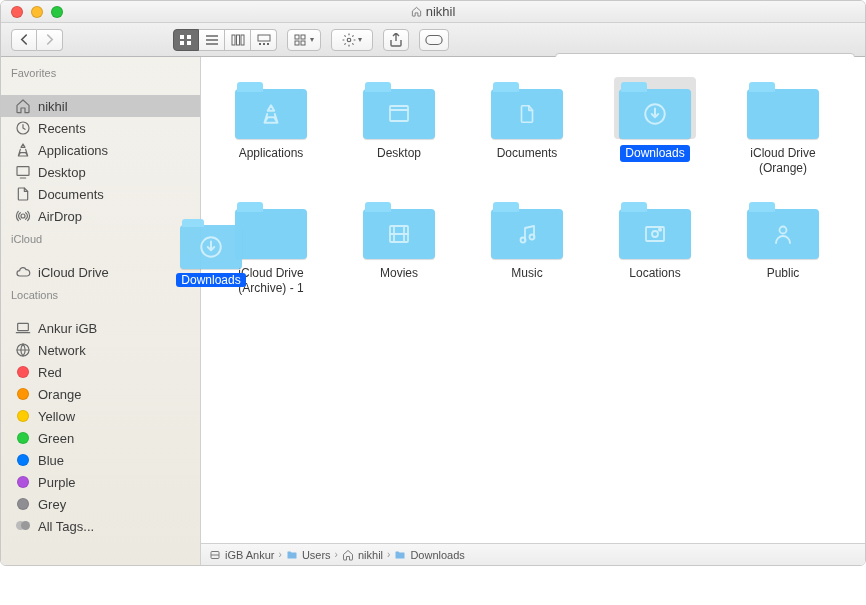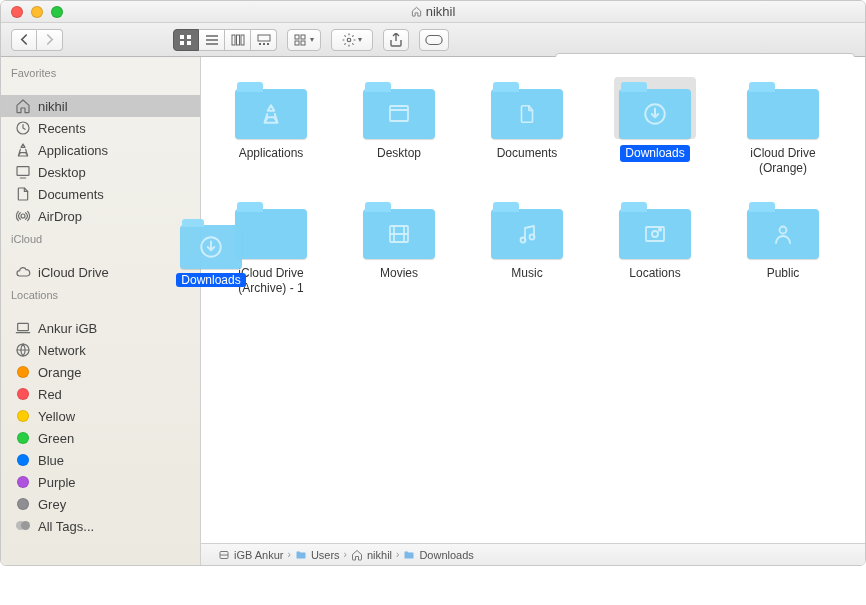--- a/index.html
+++ b/index.html
@@ -38,21 +38,21 @@
   .content { flex:1; background:#fff; position:relative; overflow:auto;}
   .grid { padding: 18px 6px 10px 6px; display:flex; flex-wrap:wrap; align-content:flex-start; gap: 0px 0px;}
   .cell { width: 128px; height: 120px; display:flex; flex-direction:column; align-items:center; justify-content:flex-start; gap:6px; padding-top:2px;}
   .folder-wrap{ width:82px; height:62px; display:flex; align-items:flex-end; justify-content:center; border-radius:4px;}
   .folder-wrap.selected{ background:#e2e2e2;}
   .folder{ position:relative; width:72px; height:50px; background:#7ed2f6; border-radius:4px; box-shadow: 0 1px 1px rgba(0,0,0,0.15);}
   .folder::before{ content:''; position:absolute; top:-7px; left:2px; width:26px; height:10px; background:#8fdbfb; border-radius:3px 3px 0 0;}
   .folder .glyph{ position:absolute; inset:0; display:flex; align-items:center; justify-content:center; color:#cdeefb; font-size:26px; text-shadow:0 -1px 0 rgba(0,0,0,0.15);}
   .fname{ font-size:12px; color:#333; text-align:center; line-height:1.25; padding:1px 5px; border-radius:3px; max-width:118px;}
   .fname.selected{ background:#0a60ff; color:#fff;}
-  .pathbar{ height:22px; background:linear-gradient(#f7f7f7,#ececec); border-top:1px solid #d0d0d0; display:flex; align-items:center; font-size:11px; color:#555; padding:0 17px; gap:4px; position:absolute; left:200px; right:0; bottom:0;}
+  .pathbar{ height:22px; background:linear-gradient(#f7f7f7,#ececec); border-top:1px solid #d0d0d0; display:flex; align-items:center; font-size:11px; color:#555; padding:0 8px; gap:4px; position:absolute; left:200px; right:0; bottom:0;}
   .pathbar .sep{ color:#999; font-size:10px;}
   .pathbar .pitem{ display:flex; align-items:center; gap:4px;}
   .pathbar .picon{ font-size:11px; color:#7a7a7a;}
   .drag-ghost{ position:absolute; left:172px; top:168px; width:76px; display:flex; flex-direction:column; align-items:center; gap:4px; pointer-events:none;}
   .drag-ghost .folder{ width:62px; height:44px; opacity:0.96;}
   .drag-ghost .folder::before{ width:22px; height:8px; top:-6px;}
   .drag-ghost .folder .glyph{ font-size:22px;}
   .drag-ghost .gname{ background:#0a60ff; color:#fff; font-size:12px; padding:0 5px; border-radius:3px;}
   svg{display:block;}
 </style>
@@ -246,29 +246,29 @@
           <div class="sb-icon">
             <svg width="16" height="16" viewBox="0 0 24 24" fill="none" stroke="#6d6d6d" stroke-width="1.8" stroke-linecap="round" stroke-linejoin="round">
               <circle cx="12" cy="12" r="9"></circle>
               <path d="M3 12h18M12 3a14 14 0 0 1 0 18M12 3a14 14 0 0 0 0 18"></path>
             </svg>
           </div>
           <span>Network</span>
         </div>
         <div class="sbitem">
           <div class="sb-icon">
+            <div class="tag-dot" style="background: rgb(255, 82, 87);"></div>
+          </div>
+          <span>Red</span>
+        </div>
+        <div class="sbitem">
+          <div class="sb-icon">
             <div class="tag-dot" style="background: rgb(255, 149, 0);"></div>
           </div>
           <span>Orange</span>
-        </div>
-        <div class="sbitem">
-          <div class="sb-icon">
-            <div class="tag-dot" style="background: rgb(255, 82, 87);"></div>
-          </div>
-          <span>Red</span>
         </div>
         <div class="sbitem">
           <div class="sb-icon">
             <div class="tag-dot" style="background: rgb(255, 204, 0);"></div>
           </div>
           <span>Yellow</span>
         </div>
         <div class="sbitem">
           <div class="sb-icon">
             <div class="tag-dot" style="background: rgb(40, 205, 65);"></div>

